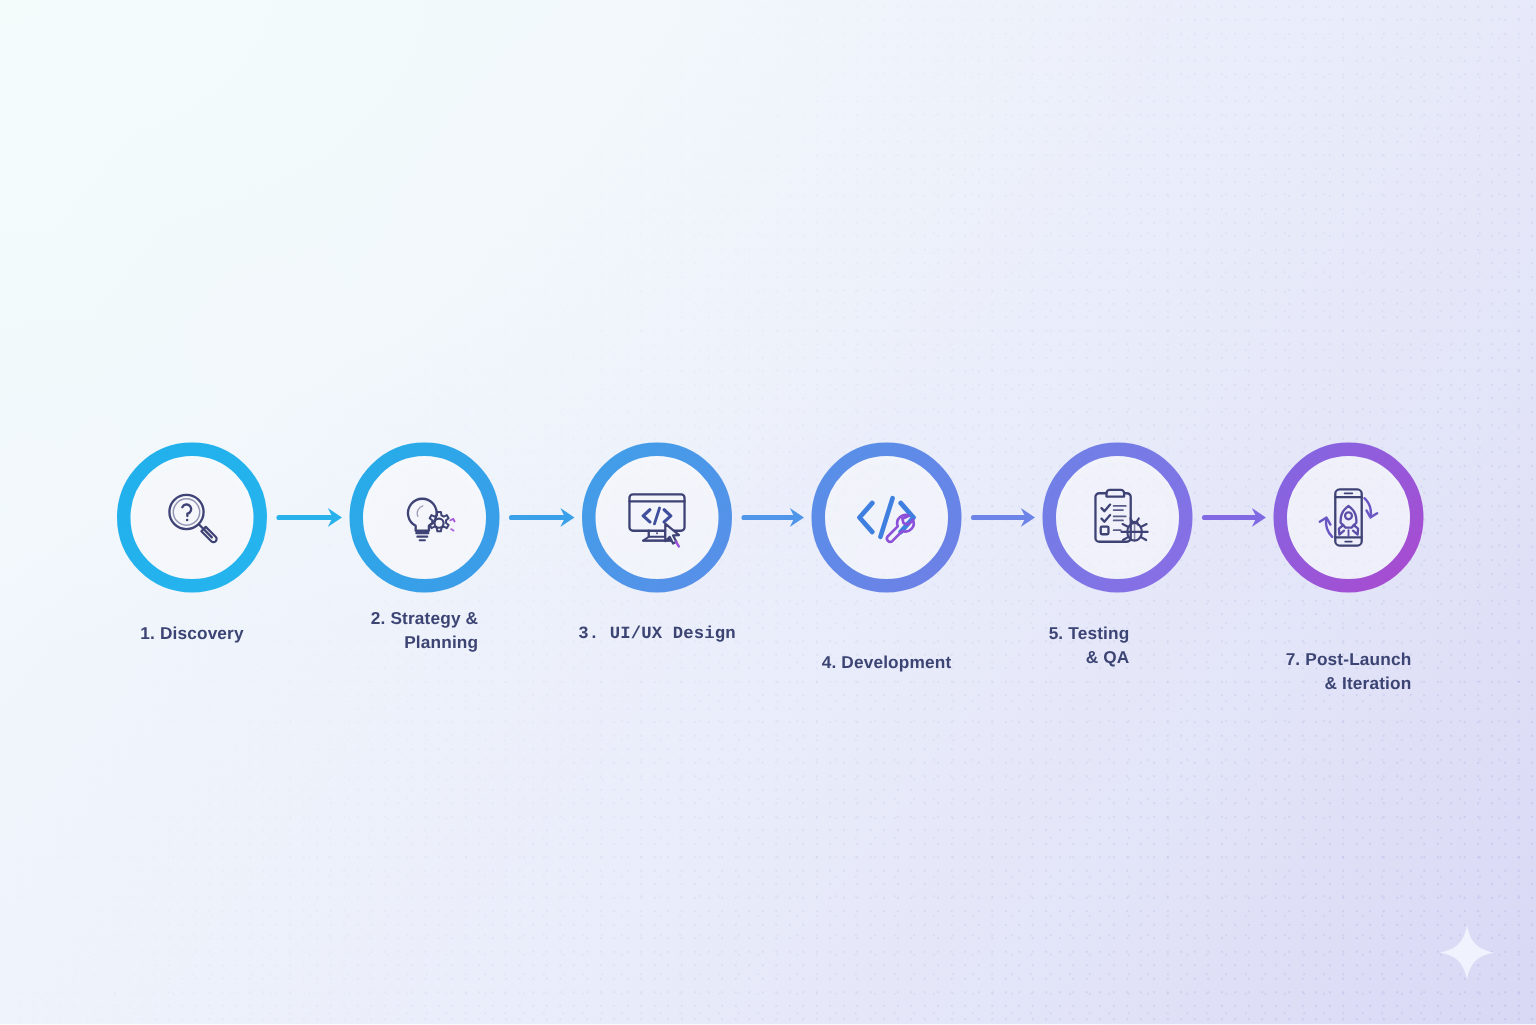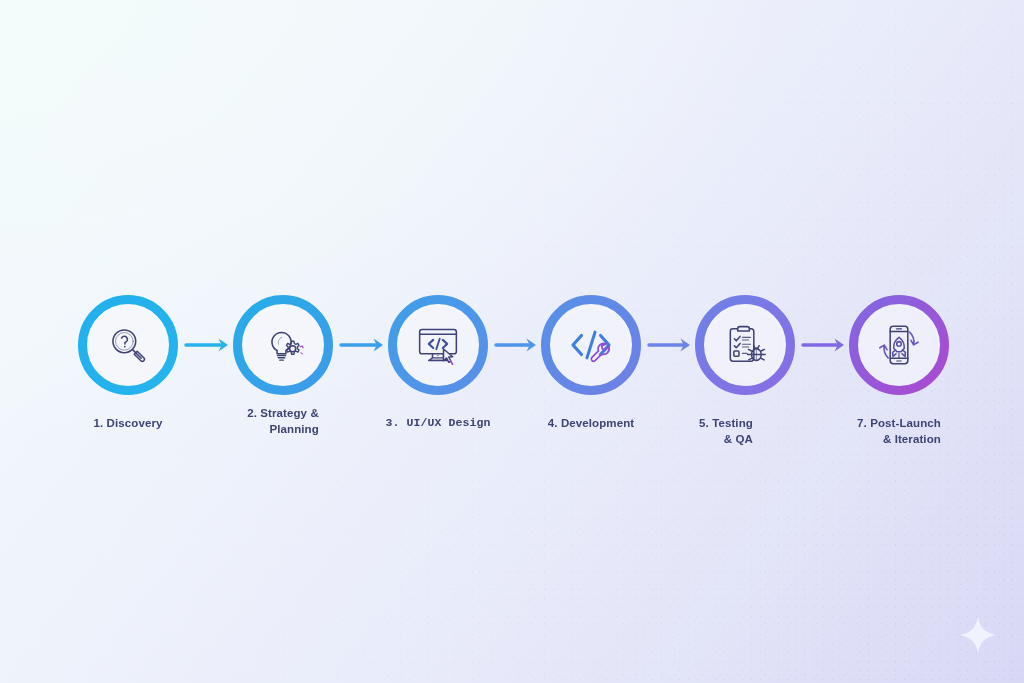--- a/index.html
+++ b/index.html
@@ -264,24 +264,24 @@
           <use href="#ic-mobile-rocket" x="875.5" y="321.5" width="47" height="47"></use>
         </g>
       </g>
   </svg>
 
   <div id="label-layer">
       <div class="step-label" style="left: 128px; top: 415px; color: rgb(60, 68, 115);">1. Discovery</div>
       <div class="step-label" style="left: 283px; top: 405px; color: rgb(60, 68, 115);">2. Strategy &amp;
 Planning</div>
       <div class="step-label" style="left: 438px; top: 415px; color: rgb(60, 68, 115); font-family: Liberation Mono, monospace;">3. UI/UX Design</div>
-      <div class="step-label" style="left: 591px; top: 415px; color: rgb(60, 68, 115);">4. Development</div>
+      <div class="step-label" style="left: 591px; top: 434px; color: rgb(60, 68, 115);">4. Development</div>
       <div class="step-label" style="left: 726px; top: 415px; color: rgb(60, 68, 115);">5. Testing
 &amp; QA</div>
-      <div class="step-label" style="left: 899px; top: 415px; color: rgb(60, 68, 115);">7. Post-Launch
+      <div class="step-label" style="left: 899px; top: 432px; color: rgb(60, 68, 115);">7. Post-Launch
 &amp; Iteration</div>
     </div>
 
   <svg id="sparkle" width="42" height="42" viewBox="0 0 60 60" style="left: 957px; top: 614px;">
     <path id="sparkle-path" d="M30 4 C33 20 40 27 56 30 C40 33 33 40 30 56 C27 40 20 33 4 30 C20 27 27 20 30 4 Z" fill="#f0f2fd"></path>
   </svg>
 
 </div>
 
 </body></html>

